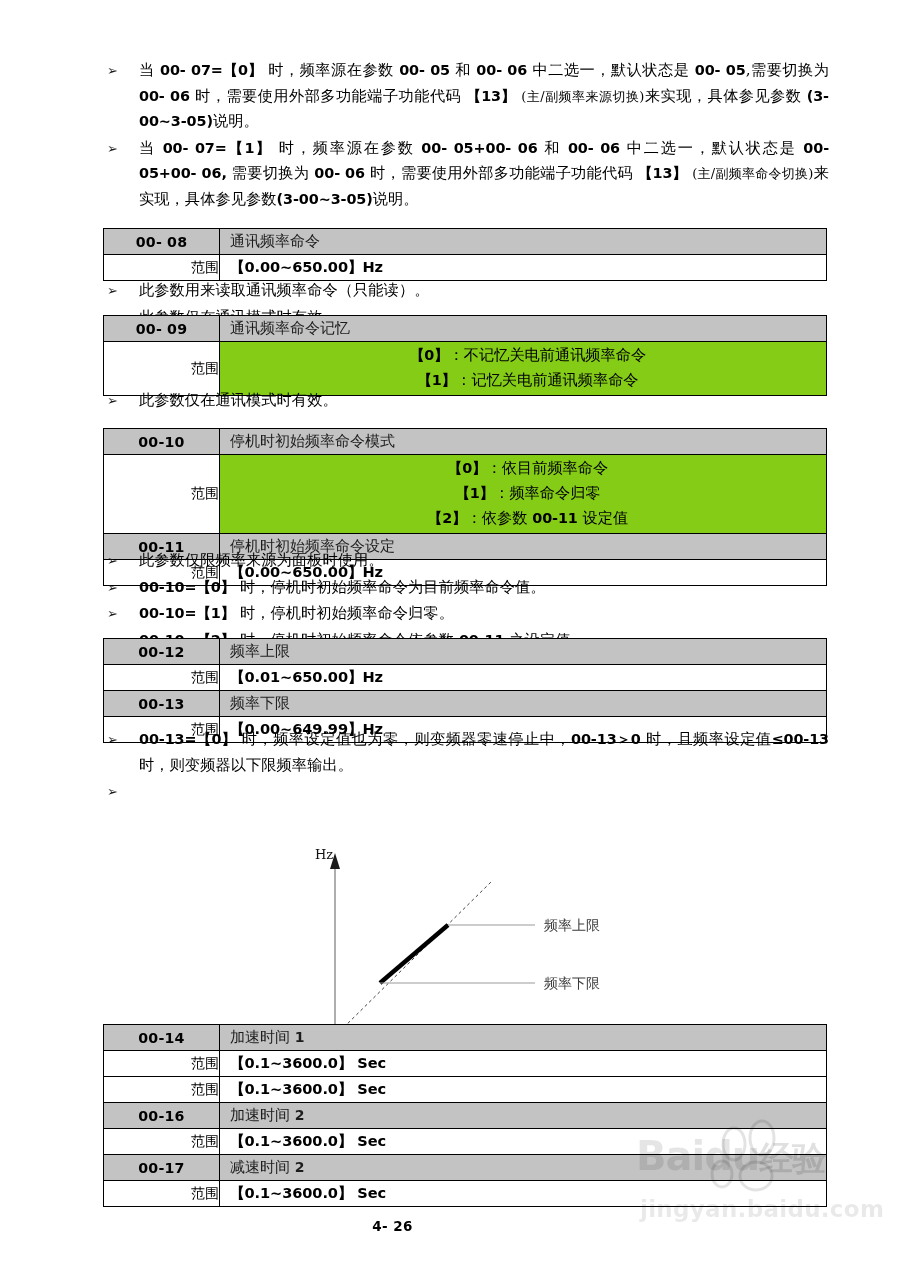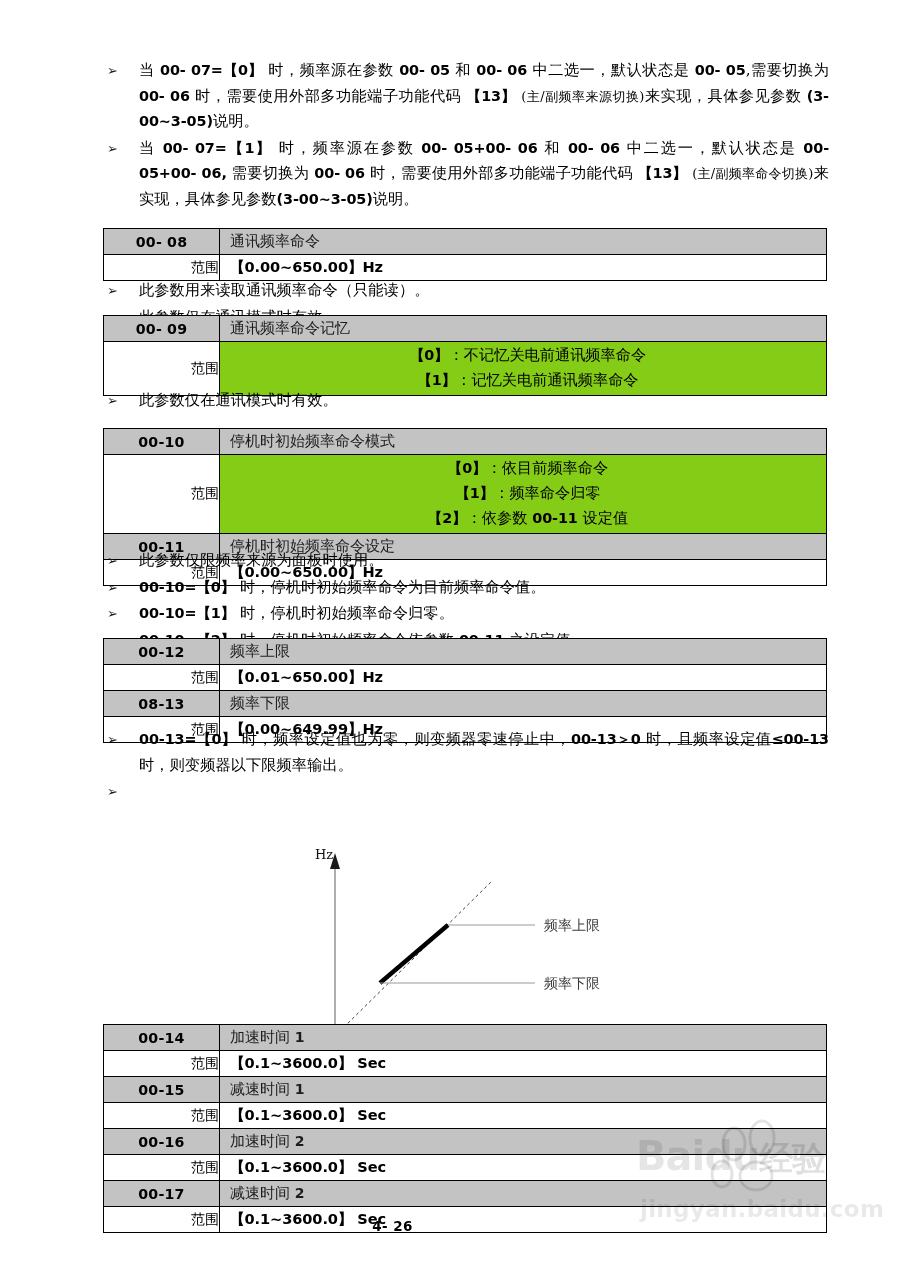--- a/index.html
+++ b/index.html
@@ -345,21 +345,21 @@
     <tbody>
       <tr>
         <td class="cell-code">00-12</td>
         <td class="cell-name">频率上限</td>
       </tr>
       <tr>
         <td class="cell-range-label">范围</td>
         <td class="cell-range-value">【0.01~650.00】Hz</td>
       </tr>
       <tr>
-        <td class="cell-code">08-13</td>
+        <td class="cell-code">00-13</td>
         <td class="cell-name">频率下限</td>
       </tr>
       <tr>
         <td class="cell-range-label">范围</td>
         <td class="cell-range-value">【0.00~649.99】Hz</td>
       </tr>
     </tbody>
   </table>
 
   <div class="bullet-list" style="top:727px;">
@@ -404,24 +404,20 @@
         <col>
       </colgroup>
     <tbody id="bottom-rows">
         <tr>
           <td class="cell-code">00-14</td>
           <td class="cell-name">加速时间 <b>1</b></td>
         </tr>
         <tr>
           <td class="cell-range-label">范围</td>
           <td class="cell-range-value">【0.1~3600.0】  Sec</td>
-        </tr>
-        <tr>
-          <td class="cell-code">00-15</td>
-          <td class="cell-name">减速时间 <b>1</b></td>
         </tr>
         <tr>
           <td class="cell-range-label">范围</td>
           <td class="cell-range-value">【0.1~3600.0】  Sec</td>
         </tr>
         <tr>
           <td class="cell-code">00-16</td>
           <td class="cell-name">加速时间 <b>2</b></td>
         </tr>
         <tr>

